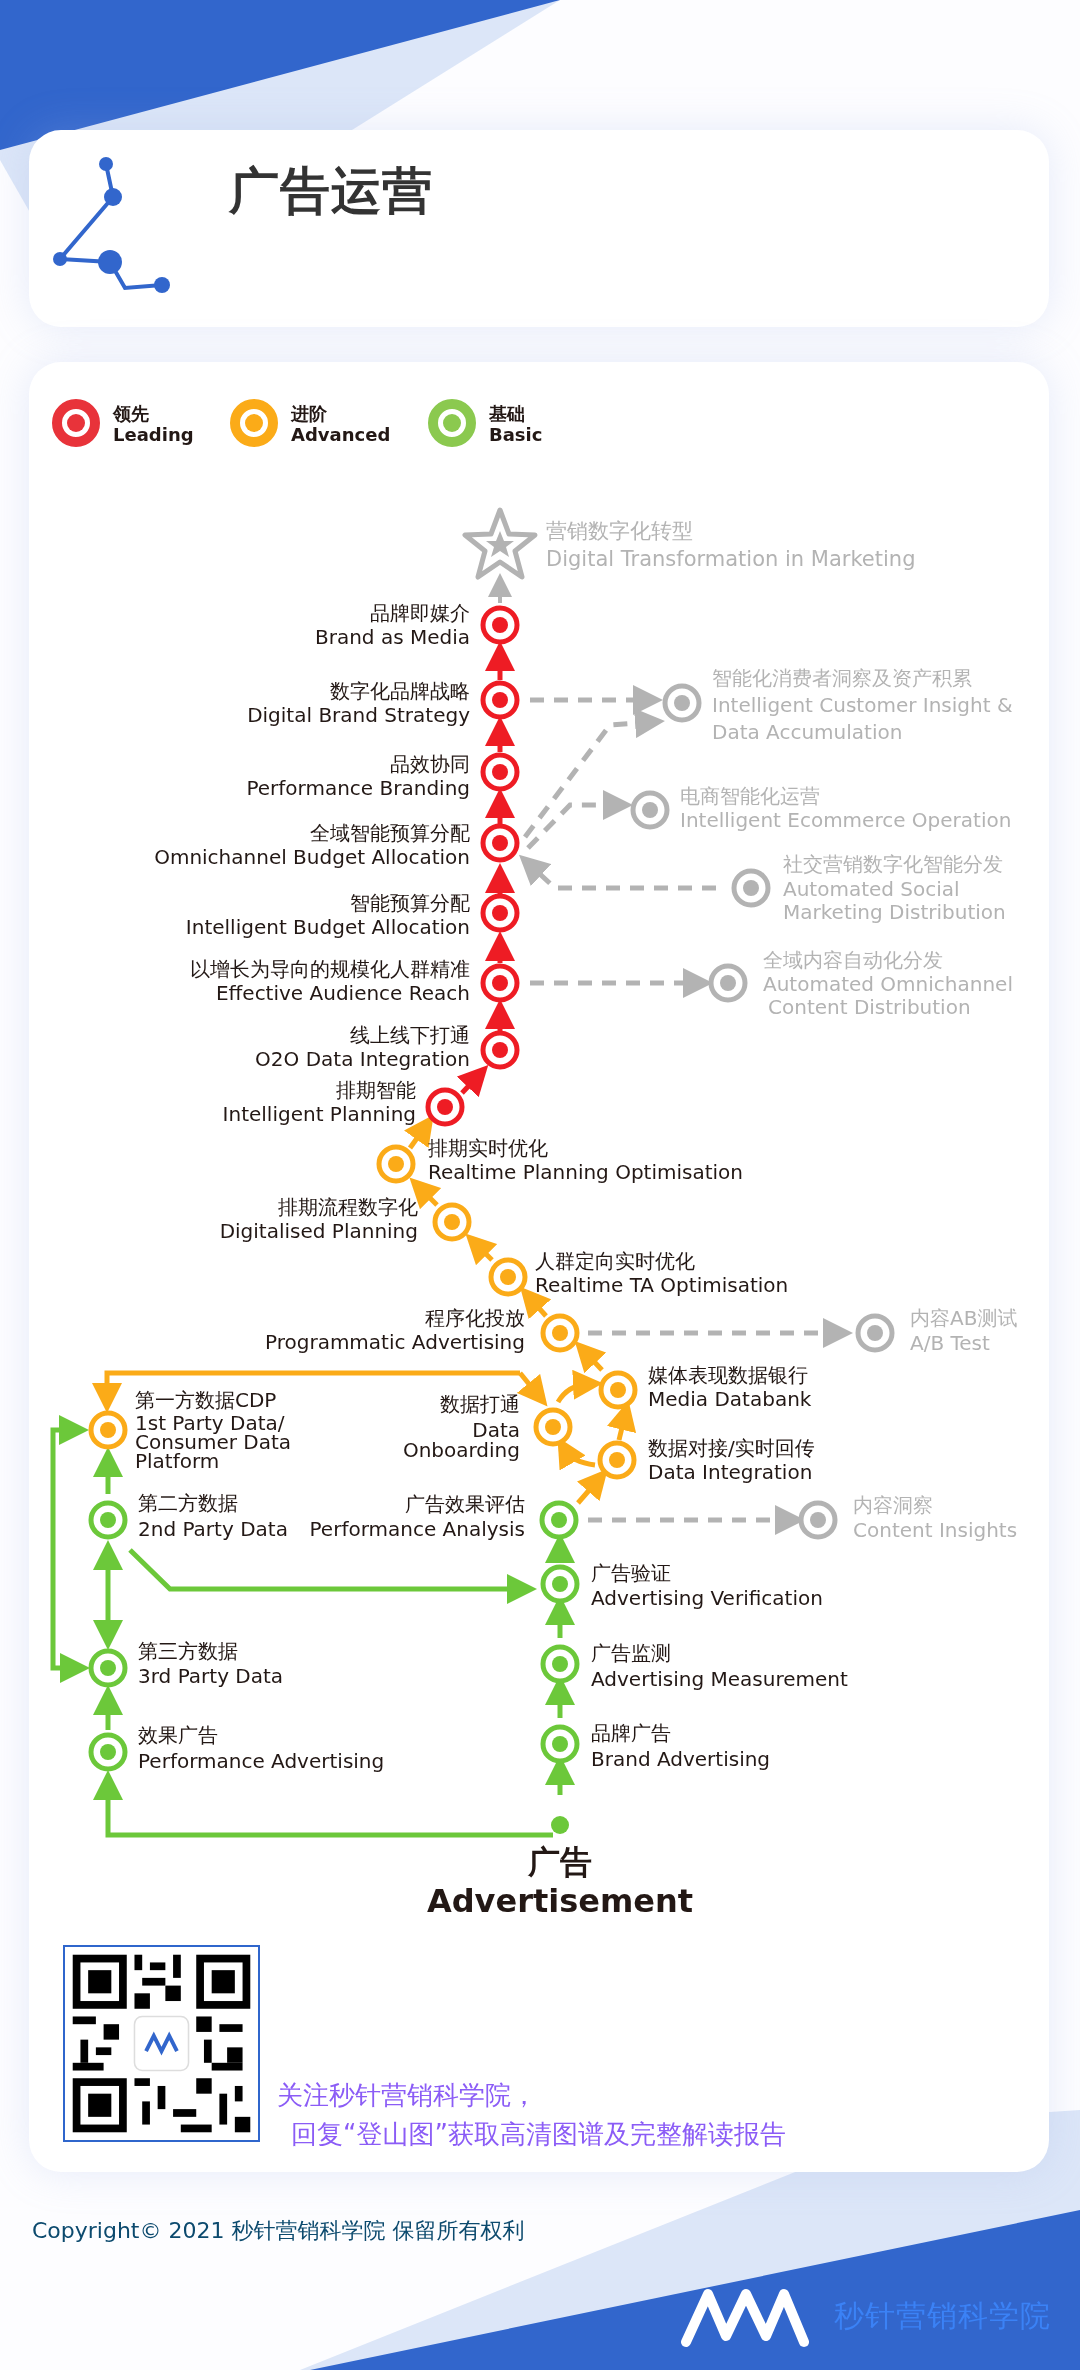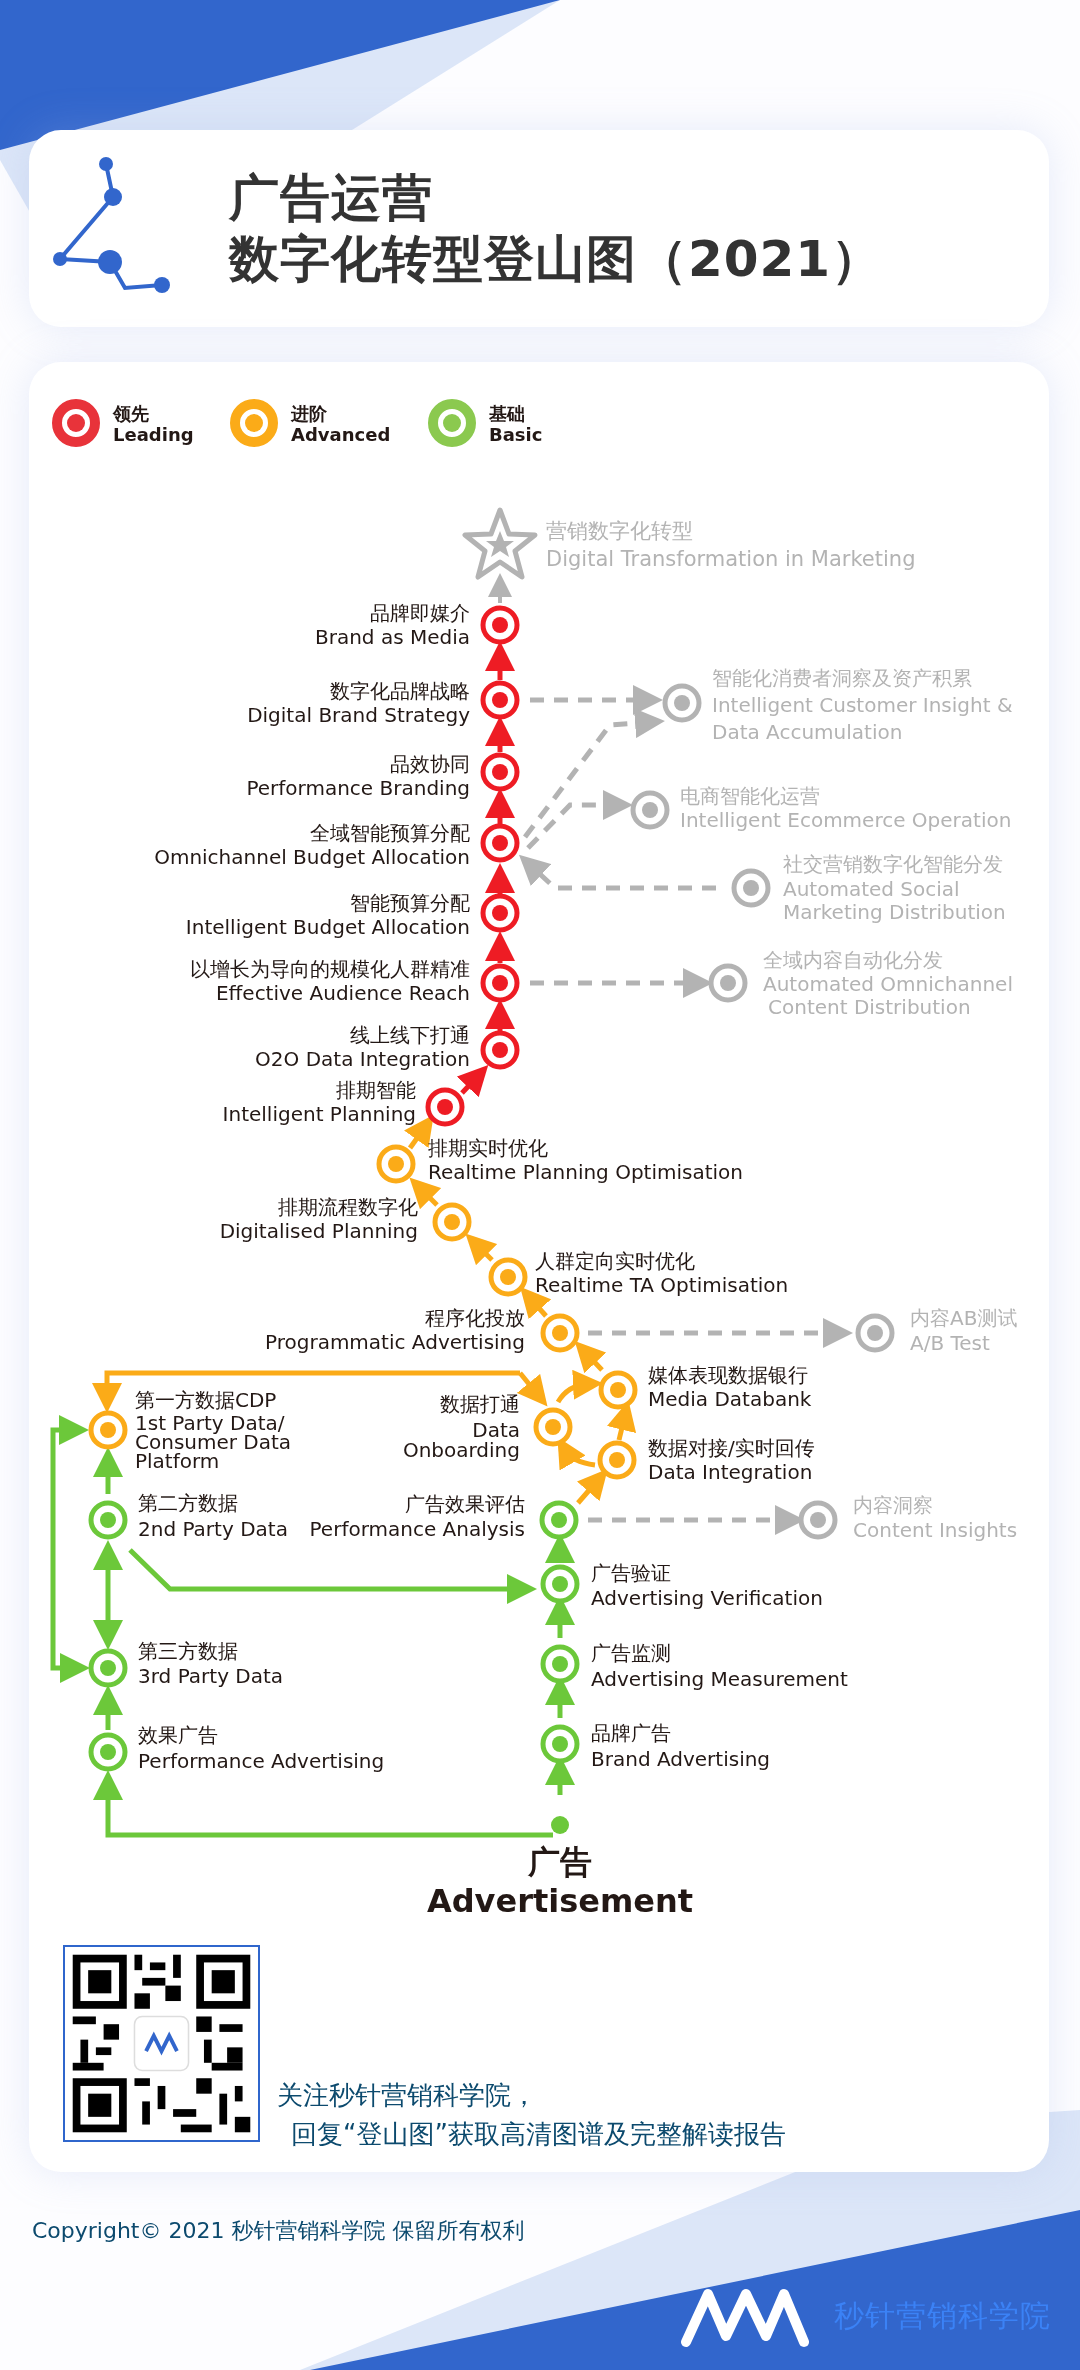--- a/index.html
+++ b/index.html
@@ -6,21 +6,21 @@
   body{width:1080px;height:2370px;position:relative;overflow:hidden;background:#fdfdff;font-family:"DejaVu Sans","Liberation Sans",sans-serif;}
   .abs{position:absolute;}
   .card{position:absolute;background:#fff;border-radius:32px;box-shadow:0 0 40px rgba(160,180,230,0.25);}
   #header-card{left:29px;top:130px;width:1020px;height:197px;}
   #main-card{left:29px;top:362px;width:1020px;height:1810px;}
   .title{position:absolute;left:200px;font-weight:bold;color:#333;font-size:50px;letter-spacing:1px;white-space:nowrap;font-family:"DejaVu Sans",sans-serif;}
   svg text{font-family:"DejaVu Sans","Liberation Sans",sans-serif;}
   .copyright{position:absolute;left:32px;top:2216px;font-size:22px;color:#0c4a6e;white-space:nowrap;}
   .brand{position:absolute;left:834px;top:2296px;font-size:30px;color:#3b82f6;white-space:nowrap;letter-spacing:1px;}
   .qr{position:absolute;left:63px;top:1945px;width:193px;height:193px;border:2px solid #2f66cc;background:#fff;}
-  .qr-text{position:absolute;left:277px;font-size:26px;color:#0c4a6e;white-space:nowrap;}
+  .qr-text{position:absolute;left:277px;font-size:26px;color:#8b5cf6;white-space:nowrap;}
 </style>
 </head>
 <body>
 
 <svg class="abs" style="left:0;top:0" width="1080" height="300" viewBox="0 0 1080 300">
   <polygon points="0,0 560,0 80,300 0,160" fill="#dce6f8"></polygon>
   <polygon points="0,0 560,0 0,150" fill="#3266cc"></polygon>
 </svg>
 
 <svg class="abs" style="left:0;top:2000" width="1080" height="370" viewBox="0 0 1080 370">
@@ -34,22 +34,21 @@
       <polyline points="106,164 113,197 60,259 110,262 125,288 162,285"></polyline>
     </g>
     <g fill="#3266cc">
       <circle cx="106" cy="164" r="7"></circle>
       <circle cx="113" cy="197" r="9"></circle>
       <circle cx="60" cy="259" r="7"></circle>
       <circle cx="110" cy="262" r="12"></circle>
       <circle cx="162" cy="285" r="8"></circle>
     </g>
   </svg>
-  <div class="title" style="top:28px;margin-top:7px;">广告运营</div>
-  <div class="title" style="top:96px;">数字化转型登山图（2021）</div>
+  <div class="title" style="top:28px;">广告运营</div>
 </div>
 
 <div class="card" id="main-card"></div>
 
 <svg class="abs" style="left:0;top:0" width="1080" height="2370" viewBox="0 0 1080 2370">
   <defs>
     <marker id="ar-red" markerWidth="6" markerHeight="6" refX="3" refY="3" orient="auto" markerUnits="strokeWidth">
         <path d="M0,0 L6,3 L0,6 z" fill="#ee1c24"></path>
       </marker>
     <marker id="ar-org" markerWidth="6" markerHeight="6" refX="3" refY="3" orient="auto" markerUnits="strokeWidth">

